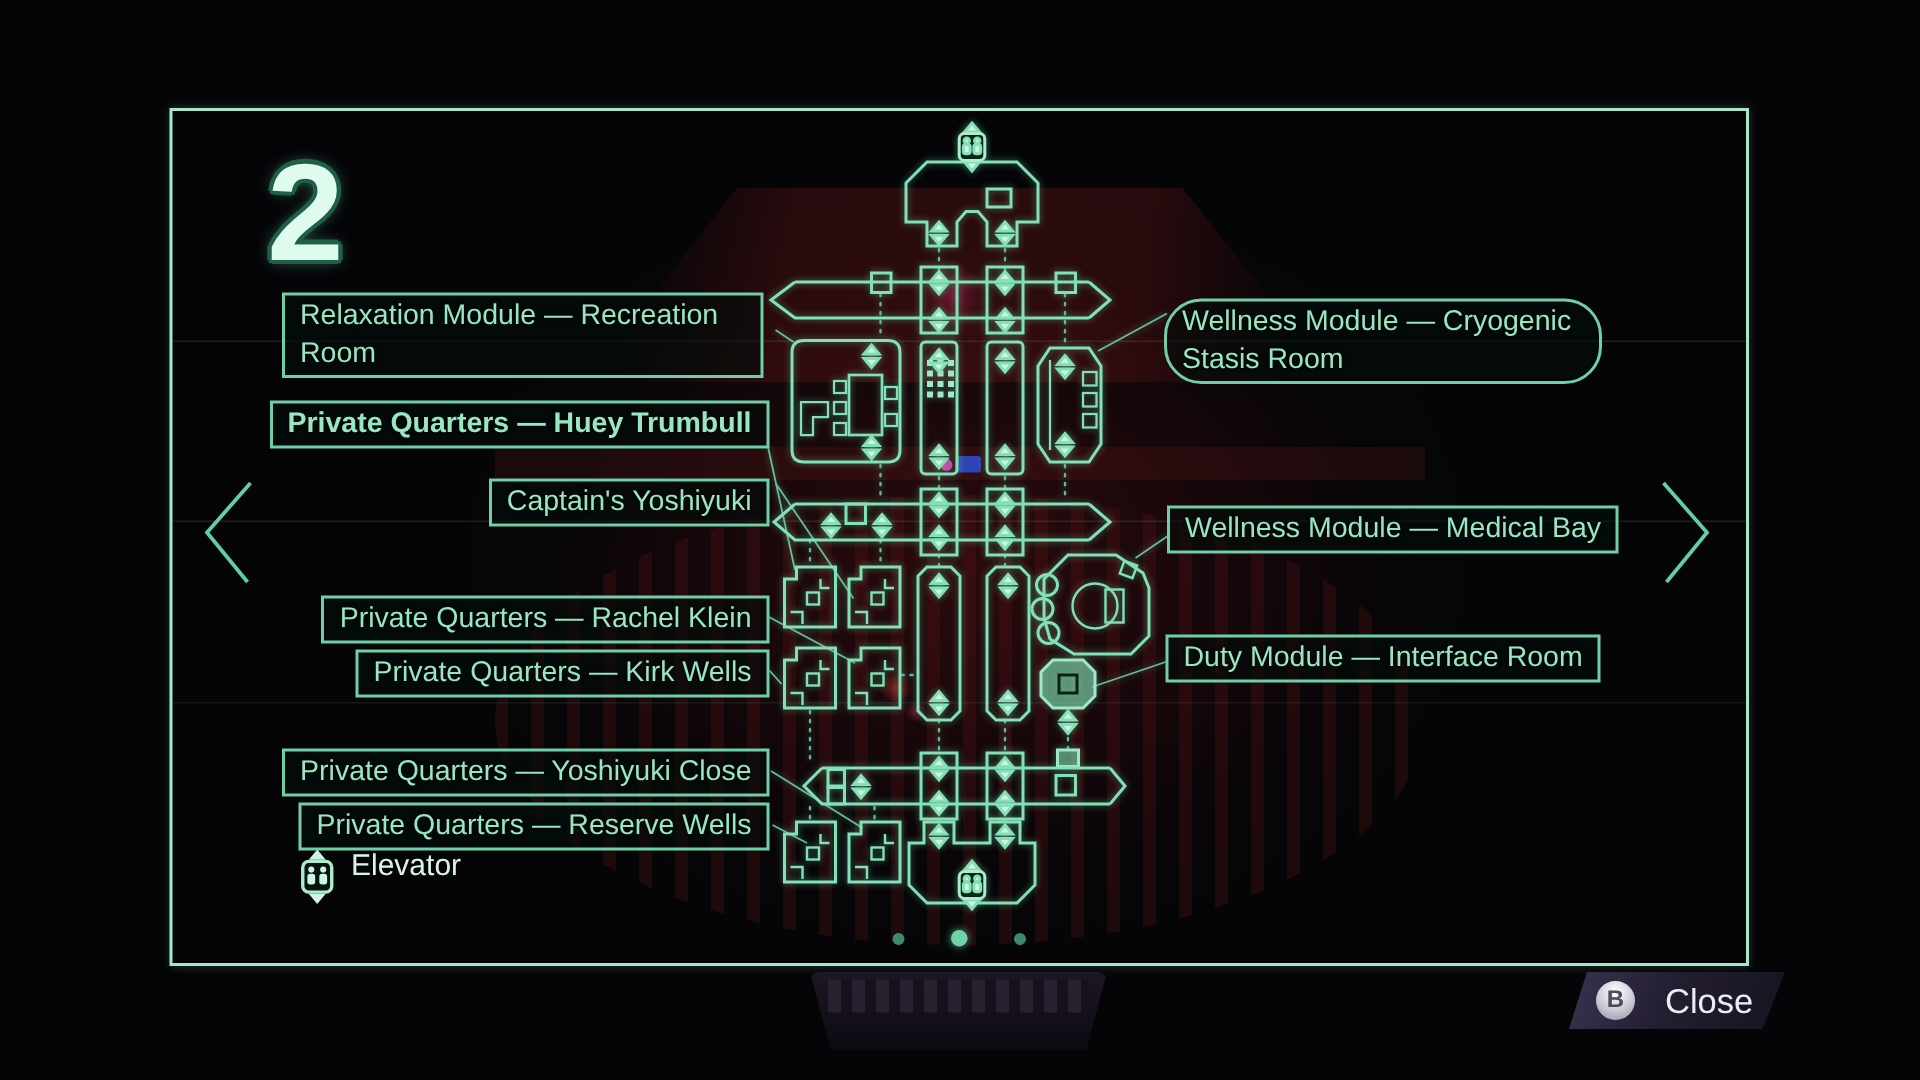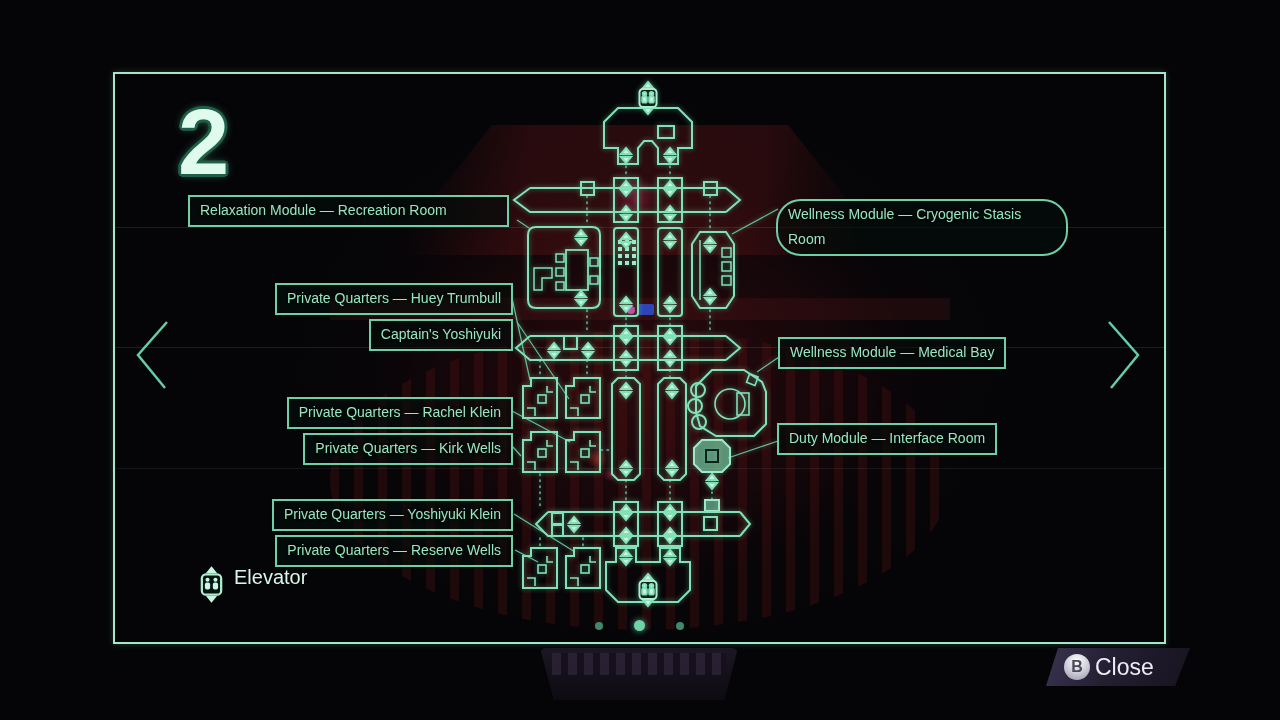--- a/index.html
+++ b/index.html
@@ -43,21 +43,21 @@
 
   
   .floor-num{position:absolute;left:178px;top:96px;font-size:92px;font-weight:700;
      color:#dffbee;line-height:1;
      text-shadow:-3px 0 #1f5f47,3px 0 #1f5f47,0 -3px #1f5f47,0 3px #1f5f47,
                  -2px -2px #1f5f47,2px 2px #1f5f47,-2px 2px #1f5f47,2px -2px #1f5f47,
                  0 0 10px rgba(110,230,180,.55);}
 
   
   .tag{position:absolute;border:2px solid #6fcfa6;background:rgba(3,14,10,.58);
-     color:#97e7c2;font-size:14px;line-height:25px;padding:1px 10px 2px;
+     color:#97e7c2;font-size:19px;line-height:25px;padding:1px 10px 2px;
      white-space:nowrap;text-shadow:0 0 3px rgba(0,0,0,.8);}
   .tag.wrap{white-space:normal;}
 
   
   .legend{position:absolute;left:199px;top:566px;display:flex;gap:10px;
      color:#d9f6e8;font-size:20px;}
 
   
   .chev{position:absolute;top:316px;width:44px;height:78px;cursor:pointer;}
   .chev.left{left:130px;} .chev.right{left:1102px;}
@@ -69,21 +69,21 @@
   .dot.d3{left:676px;top:622px;width:8px;height:8px;background:#3f8a6d;}
 
   
   .close-btn{position:absolute;left:1046px;top:648px;width:144px;height:38px;
      clip-path:polygon(12px 0,100% 0,calc(100% - 15px) 100%,0 100%);
      background:linear-gradient(110deg,#3a3350 0%,#241e32 45%,#17131f 100%);
      display:flex;align-items:center;padding-left:18px;cursor:pointer;}
   .key-circle{width:26px;height:26px;border-radius:50%;flex:0 0 26px;
      background:radial-gradient(circle at 50% 28%,#ffffff,#c9c9d6 55%,#8f8fa0);
      color:#4a4a58;font-weight:700;font-size:16px;display:flex;align-items:center;justify-content:center;}
-  .close-label{margin-left:5px;color:#ececf6;font-size:23px;}
+  .close-label{margin-left:20px;color:#ececf6;font-size:23px;}
 </style>
 </head>
 <body>
 
 <div id="screen">
 
   <div class="bg bg-oval"></div>
   <div class="bg bg-panels"></div>
   <div class="bg bg-band"></div>
   <div class="bg bg-stripewrap">
@@ -293,25 +293,25 @@
         <use href="#door" x="664" y="549"></use>
       <use href="#elev" x="637" y="574"></use>
     </g>
   </svg>
 
   <div class="frame"></div>
 
   <div class="floor-num">2</div>
 
   <div class="tag wrap" style="left:188px;top:195px;width:321px;">Relaxation Module — Recreation Room</div>
-  <div class="tag" style="right:767px;top:283px;">Private Quarters — Huey Trumbull</div>
+  <div class="tag" style="right:767px;top:267px;font-weight:bold;">Private Quarters — Huey Trumbull</div>
   <div class="tag" style="right:767px;top:319px;">Captain's Yoshiyuki</div>
   <div class="tag" style="right:767px;top:433px;">Private Quarters — Kirk Wells</div>
   <div class="tag" style="right:767px;top:397px;">Private Quarters — Rachel Klein</div>
-  <div class="tag" style="right:767px;top:499px;">Private Quarters — Yoshiyuki Klein</div>
+  <div class="tag" style="right:767px;top:499px;">Private Quarters — Yoshiyuki Close</div>
   <div class="tag" style="right:767px;top:535px;">Private Quarters — Reserve Wells</div>
   <div class="tag wrap" style="left:776px;top:199px;width:292px;border-radius:25px;">Wellness Module — Cryogenic Stasis Room</div>
   <div class="tag" style="left:777px;top:423px;">Duty Module — Interface Room</div>
   <div class="tag" style="left:778px;top:337px;">Wellness Module — Medical Bay</div>
 
   <div class="legend">
     <svg width="25" height="37" viewBox="0 0 22 32">
       <use href="#elev"></use>
     </svg>
     <span>Elevator</span>

